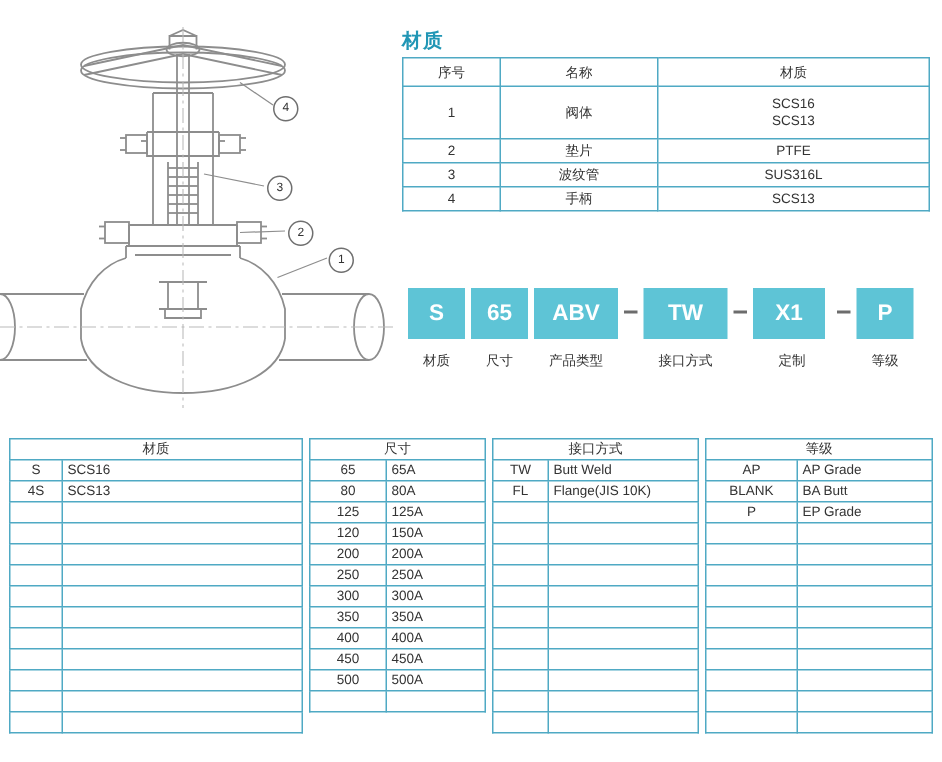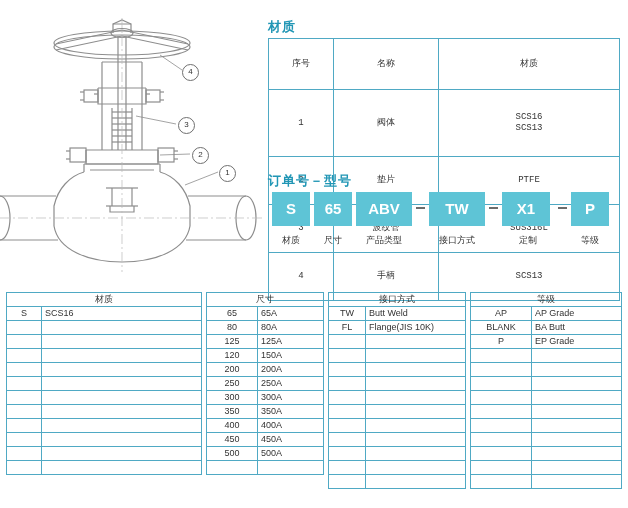--- a/index.html
+++ b/index.html
@@ -57,23 +57,22 @@
     position: absolute;
     left: 268px; top: 38px;
     width: 352px;
     border-collapse: collapse;
     font-size: 9px;
     color: #333;
   }
   table.mat th, table.mat td {
     border: 1px solid #4fa9c4;
     text-align: center;
-    padding: 18px 2px;
+    padding: 2px 2px;
     line-height: 11px;
-    font-family: Liberation Mono, monospace;
   }
   table.mat th {
     font-weight: normal;
     height: 14px;
   }
   table.mat td.tall { height: 30px; }
 
   
   .codes {
     position: absolute;
@@ -258,21 +257,20 @@
         <td>SUS316L</td>
       </tr>
       <tr>
         <td>4</td>
         <td>手柄</td>
         <td>SCS13</td>
       </tr>
     </tbody>
   </table>
 
-  <div class="sec-title" id="title-order">订单号－型号</div>
 
   <div class="codes">
     <div class="code-box" style="left:4px; width:38px;">S</div>
     <div class="code-box" style="left:46px; width:38px;">65</div>
     <div class="code-box" style="left:88px; width:56px;">ABV</div>
     <div class="dash" style="left:148px;"></div>
     <div class="code-box" style="left:161px; width:56px;">TW</div>
     <div class="dash" style="left:221px;"></div>
     <div class="code-box" style="left:234px; width:48px;">X1</div>
     <div class="dash" style="left:290px;"></div>
@@ -291,20 +289,24 @@
     <table class="bt" id="t-material">
       <tbody>
           <tr>
         <th colspan="2">材质</th>
       </tr>
       <tr>
             <td class="c" style="width:28px">S</td>
             <td>SCS16</td>
           </tr>
       <tr>
+            <td class="c">4S</td>
+            <td>SCS13</td>
+          </tr>
+      <tr>
             <td class="c"></td>
             <td></td>
           </tr>
       <tr>
             <td class="c">&nbsp;</td>
             <td>&nbsp;</td>
           </tr>
       <tr>
             <td class="c">&nbsp;</td>
             <td>&nbsp;</td>

